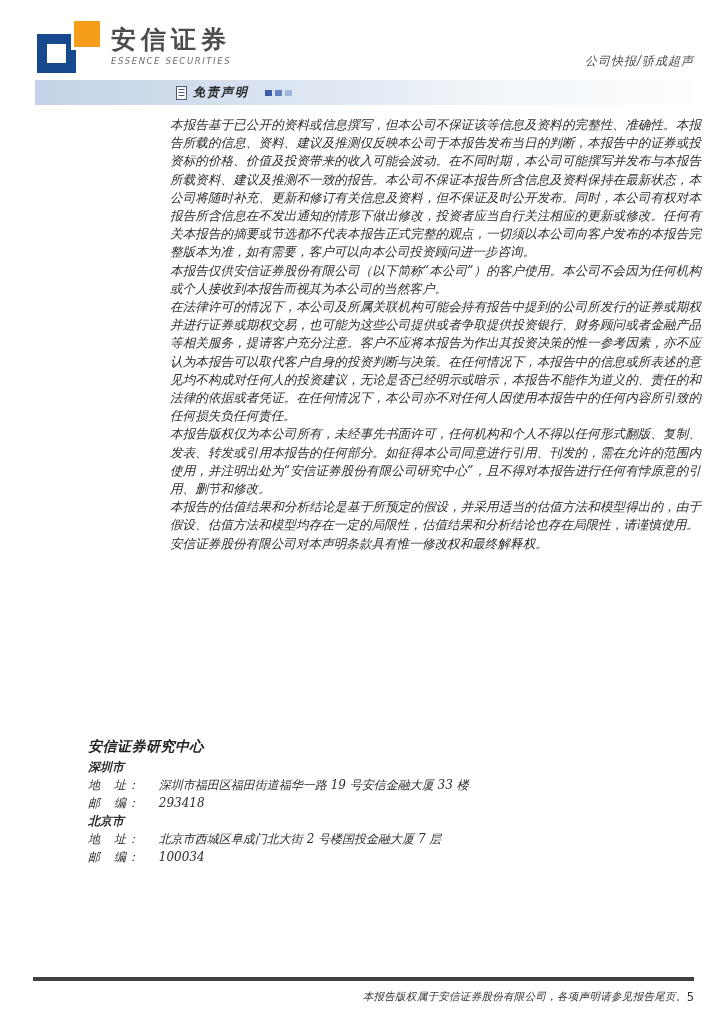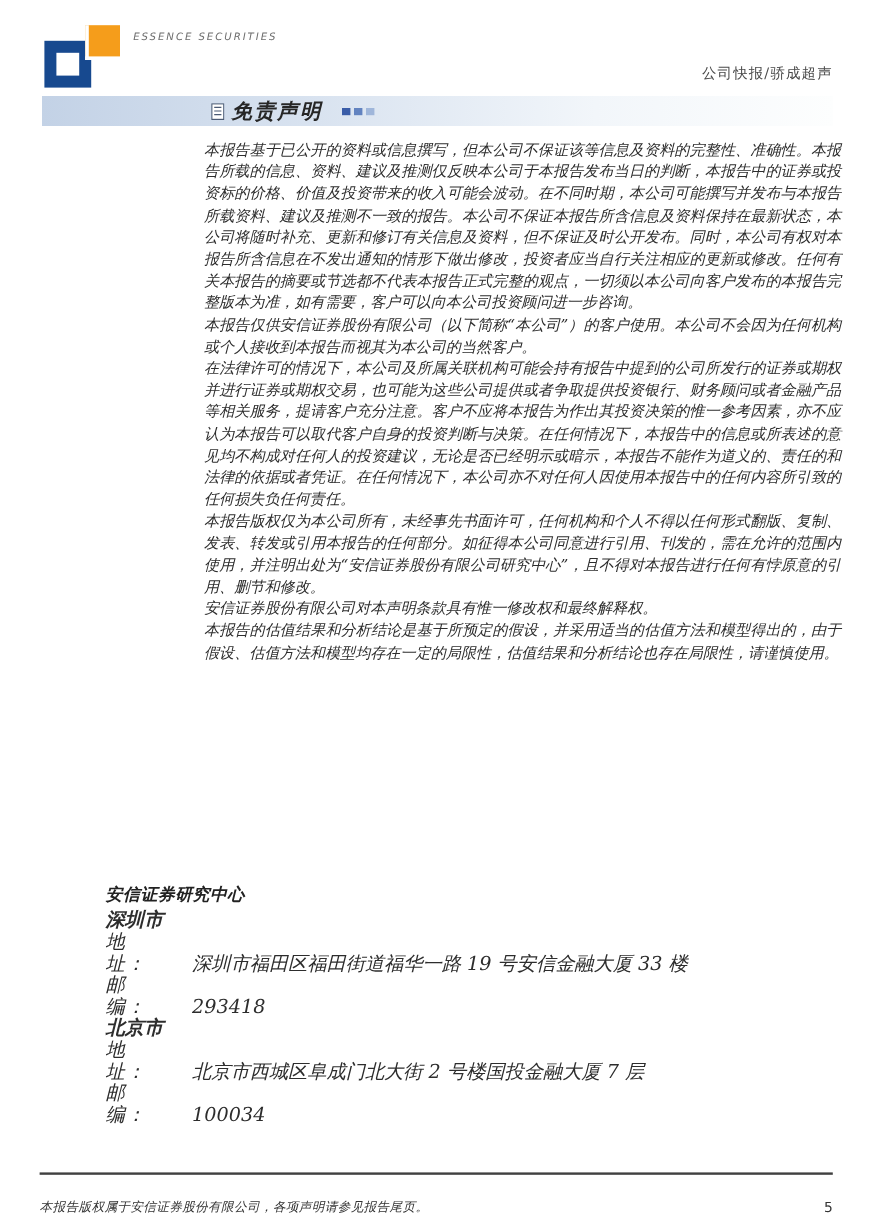--- a/index.html
+++ b/index.html
@@ -37,34 +37,34 @@
     font-size: 25px; font-weight: 600; color: #4c4c4c;
     letter-spacing: 5px; line-height: 30px; white-space: nowrap;
   }
   .brand-en {
     font-family: "DejaVu Sans", sans-serif;
     font-size: 8.5px; color: #6e6e6e;
     letter-spacing: 1.6px; line-height: 12px; white-space: nowrap; font-style: italic;
   }
   .report-tag {
     position: absolute; right: 0; top: 32px;
-    font-size: 12px; color: #4a4a4a;
+    font-size: 12px; font-style: italic; color: #4a4a4a;
     letter-spacing: 1px;
   }
 
   
   .section-bar {
     position: absolute; top: 80px; left: 35px; right: 30px; height: 25px;
     background: linear-gradient(to right, #c3d2e6 0%, #d9e3f0 35%, #f2f6fa 70%, #fdfefe 100%);
     display: flex; align-items: center;
     padding-left: 141px;
   }
   .doc-icon { width: 11px; height: 14px; margin-right: 6px; flex: 0 0 auto; }
   .section-title {
-    font-size: 17px; font-weight: bold; font-style: italic;
+    font-size: 12px; font-weight: bold; font-style: italic;
     color: #262626; letter-spacing: 2px; white-space: nowrap;
   }
   .deco-squares { display: flex; align-items: center; margin-left: 16px; gap: 3px; }
   .deco-squares span { width: 7px; height: 6px; display: block; }
 
   
   .disclaimer {
     position: absolute; top: 116px; left: 170px; width: 531px;
     font-size: 12.6px; font-style: italic; line-height: 18.2px;
     color: #2d2d2d;
@@ -72,47 +72,48 @@
   }
   .disclaimer p { margin: 0; }
 
   
   .research { position: absolute; top: 736px; left: 88px; width: 560px; }
   .research-title {
     font-size: 14px; font-weight: bold; font-style: italic;
     color: #222; line-height: 20px; margin-bottom: 2px; letter-spacing: 0.5px;
   }
   .office-city {
-    font-size: 16px; font-weight: 600; font-style: italic;
+    font-size: 12px; font-weight: 600; font-style: italic;
     line-height: 18px; color: #2d2d2d;
   }
-  .office-row { font-size: 16px; font-style: italic; line-height: 18px; color: #2d2d2d; }
+  .office-row { font-size: 12px; font-style: italic; line-height: 18px; color: #2d2d2d; }
   .office-label { display: inline-block; width: 67px; letter-spacing: 1px; }
   .office-value { display: inline-block; }
 
   
   .footer {
     position: absolute; top: 977px; left: 33px; right: 30px;
-    border-top: 2px solid #404040; padding-top: 20px;
-    display: flex; justify-content: space-between; align-items: flex-start;
+    border-top: 4px solid #404040; padding-top: 9px;
+    display: flex; justify-content: flex-end; align-items: flex-start;
   }
   .footer-copyright { font-size: 10.5px; font-style: italic; color: #333; letter-spacing: 0.3px; }
   .footer-page { font-size: 11.5px; color: #333; font-family: "DejaVu Sans", sans-serif; }
 </style>
 </head>
 <body>
 
 <div class="page">
 
   <div class="header">
     <div class="logo-mark">
       <div class="logo-blue"></div>
       <div class="logo-orange"></div>
     </div>
     <div class="brand">
+      <div class="brand-cn">安信证券</div>
       <div class="brand-en">ESSENCE SECURITIES</div>
     </div>
     <div class="report-tag">公司快报/骄成超声</div>
   </div>
 
   <div class="section-bar">
     <svg class="doc-icon" viewBox="0 0 11 14" xmlns="http://www.w3.org/2000/svg">
       <rect x="0.5" y="0.5" width="10" height="13" fill="#ffffff" stroke="#4a5a74" stroke-width="1"></rect>
       <line x1="2.5" y1="3.5" x2="8.5" y2="3.5" stroke="#4a5a74" stroke-width="1"></line>
       <line x1="2.5" y1="6.5" x2="8.5" y2="6.5" stroke="#4a5a74" stroke-width="1"></line>
@@ -124,22 +125,22 @@
       <span style="background:#6283C0"></span>
       <span style="background:#9FB6DA"></span>
     </span>
   </div>
 
   <div class="disclaimer">
     <p>本报告基于已公开的资料或信息撰写，但本公司不保证该等信息及资料的完整性、准确性。本报告所载的信息、资料、建议及推测仅反映本公司于本报告发布当日的判断，本报告中的证券或投资标的价格、价值及投资带来的收入可能会波动。在不同时期，本公司可能撰写并发布与本报告所载资料、建议及推测不一致的报告。本公司不保证本报告所含信息及资料保持在最新状态，本公司将随时补充、更新和修订有关信息及资料，但不保证及时公开发布。同时，本公司有权对本报告所含信息在不发出通知的情形下做出修改，投资者应当自行关注相应的更新或修改。任何有关本报告的摘要或节选都不代表本报告正式完整的观点，一切须以本公司向客户发布的本报告完整版本为准，如有需要，客户可以向本公司投资顾问进一步咨询。</p>
     <p>本报告仅供安信证券股份有限公司（以下简称“本公司”）的客户使用。本公司不会因为任何机构或个人接收到本报告而视其为本公司的当然客户。</p>
     <p>在法律许可的情况下，本公司及所属关联机构可能会持有报告中提到的公司所发行的证券或期权并进行证券或期权交易，也可能为这些公司提供或者争取提供投资银行、财务顾问或者金融产品等相关服务，提请客户充分注意。客户不应将本报告为作出其投资决策的惟一参考因素，亦不应认为本报告可以取代客户自身的投资判断与决策。在任何情况下，本报告中的信息或所表述的意见均不构成对任何人的投资建议，无论是否已经明示或暗示，本报告不能作为道义的、责任的和法律的依据或者凭证。在任何情况下，本公司亦不对任何人因使用本报告中的任何内容所引致的任何损失负任何责任。</p>
     <p>本报告版权仅为本公司所有，未经事先书面许可，任何机构和个人不得以任何形式翻版、复制、发表、转发或引用本报告的任何部分。如征得本公司同意进行引用、刊发的，需在允许的范围内使用，并注明出处为“安信证券股份有限公司研究中心”，且不得对本报告进行任何有悖原意的引用、删节和修改。</p>
+    <p>本报告的估值结果和分析结论是基于所预定的假设，并采用适当的估值方法和模型得出的，由于假设、估值方法和模型均存在一定的局限性，估值结果和分析结论也存在局限性，请谨慎使用。</p>
     <p>安信证券股份有限公司对本声明条款具有惟一修改权和最终解释权。</p>
-    <p>本报告的估值结果和分析结论是基于所预定的假设，并采用适当的估值方法和模型得出的，由于假设、估值方法和模型均存在一定的局限性，估值结果和分析结论也存在局限性，请谨慎使用。</p>
   </div>
 
   <div class="research">
     <div class="research-title">安信证券研究中心</div>
 
     <div class="office">
       <div class="office-city">深圳市</div>
       <div class="office-row">
         <span class="office-label">地　址：</span>
         <span class="office-value">深圳市福田区福田街道福华一路 19 号安信金融大厦 33 楼</span>

